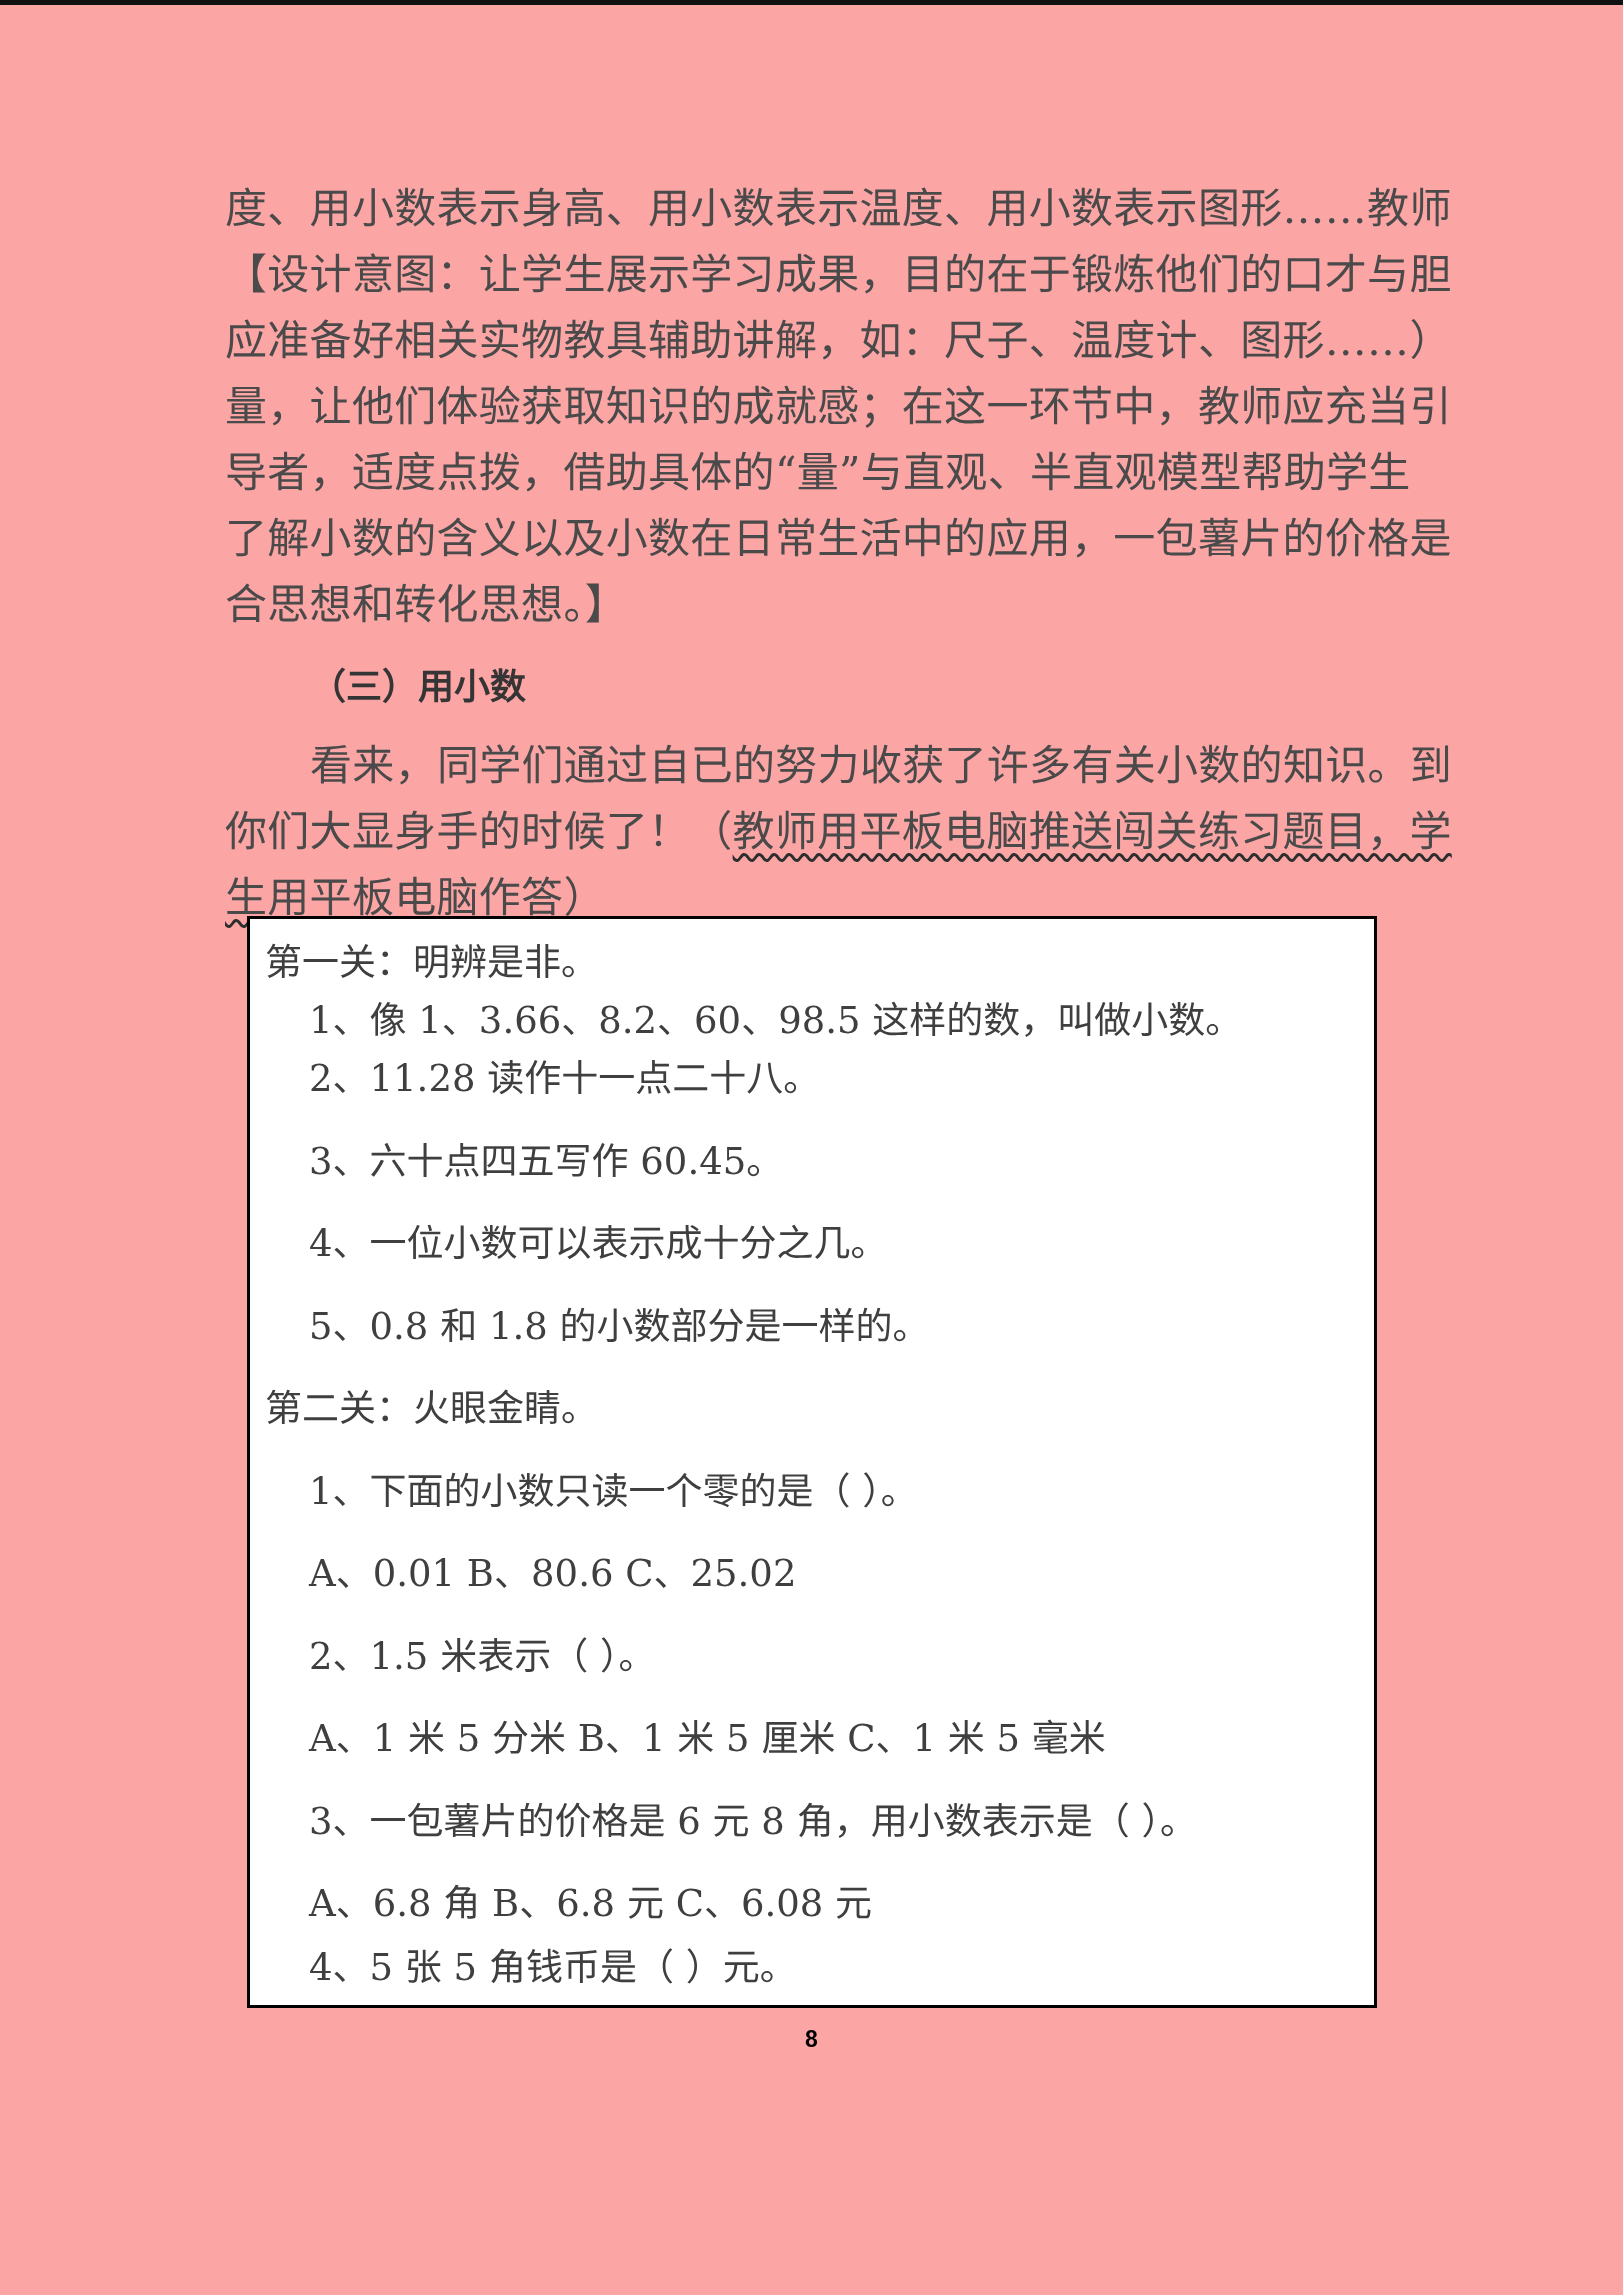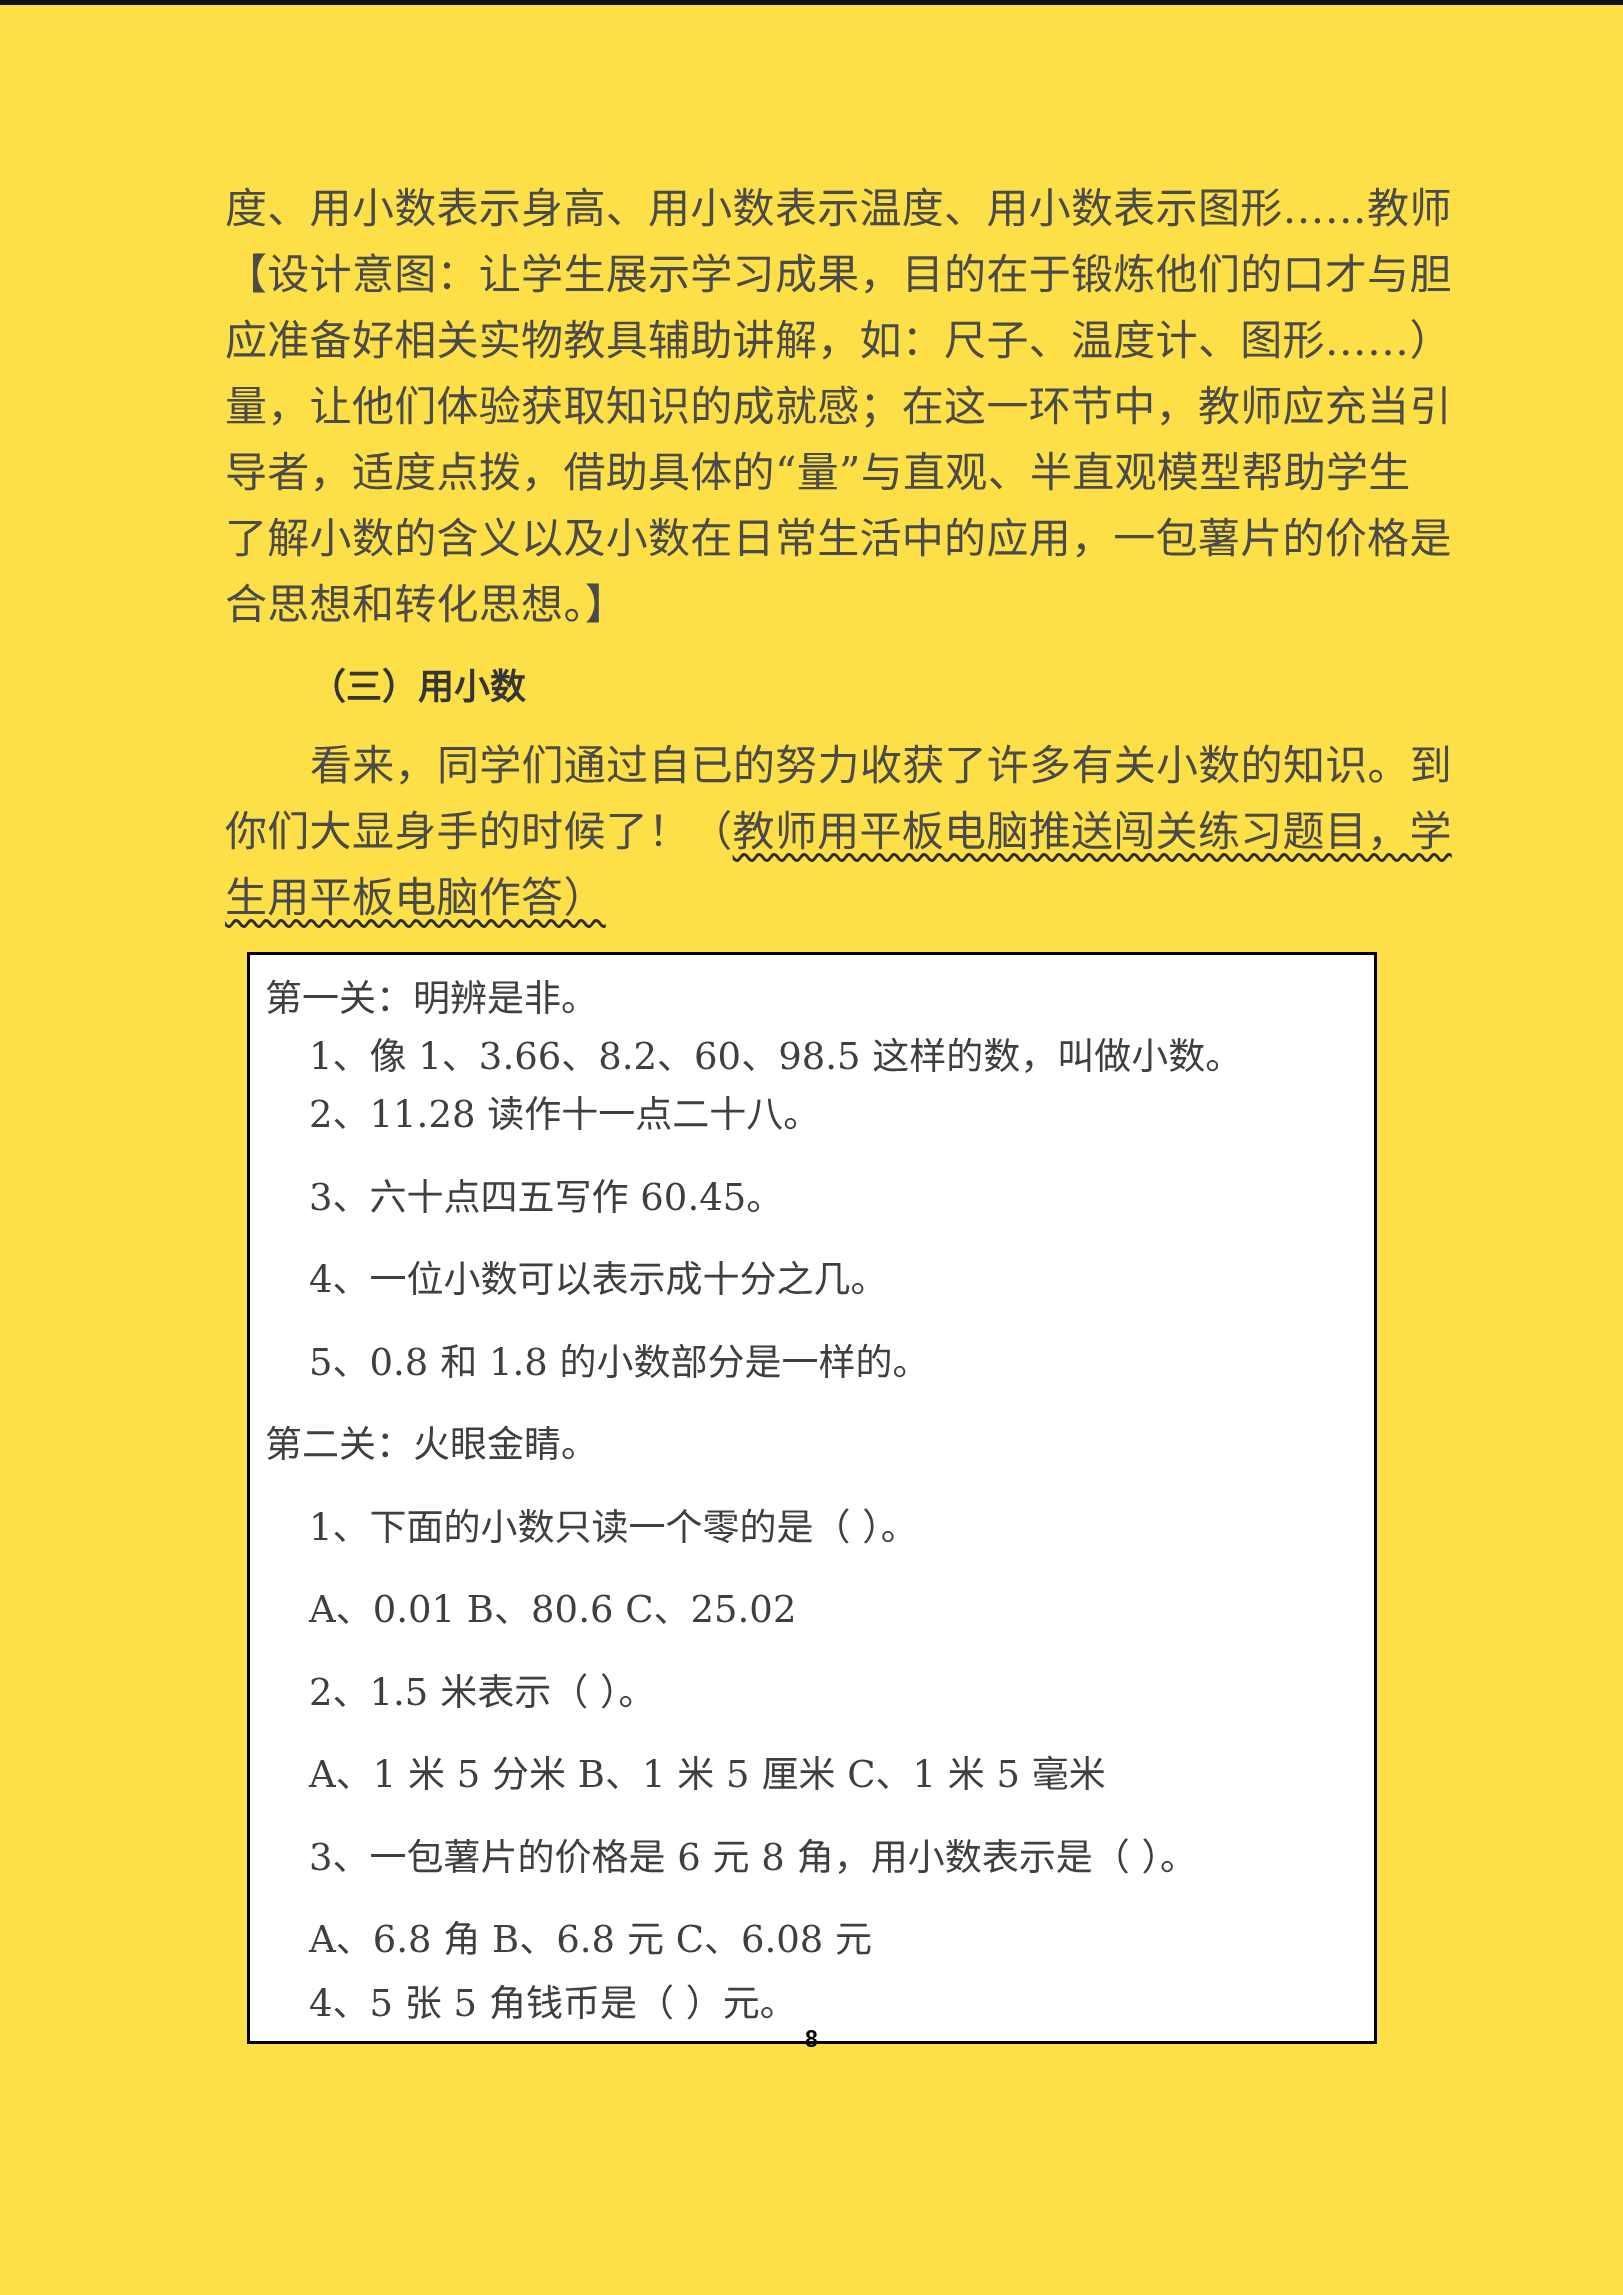--- a/index.html
+++ b/index.html
@@ -10,21 +10,21 @@
   }
   body {
     font-family: "DejaVu Serif", "Liberation Serif", serif;
     color: #3a3a3a;
   }
 
   .page {
     position: relative;
     width: 1623px;
     height: 2295px;
-    background: #fde047;
+    background: #fca5a5;
     overflow: hidden;
     box-sizing: border-box;
   }
 
   
   .scan-edge-top {
     position: absolute;
     top: 0;
     left: 0;
     width: 1623px;
@@ -84,21 +84,20 @@
     position: absolute;
     left: 247px;
     top: 916px;
     width: 1130px;
     height: 1092px;
     border: 3.4px solid #000000;
     box-sizing: border-box;
     padding: 15px 20.5px 0 15px;
     background: #ffffff;
     overflow: hidden;
-    margin-top: 36px;
   }
 
   .box-line {
     margin: 0;
     font-size: 37px;
     line-height: 58px;
     color: #3f3f3f;
     white-space: nowrap;
   }
 

